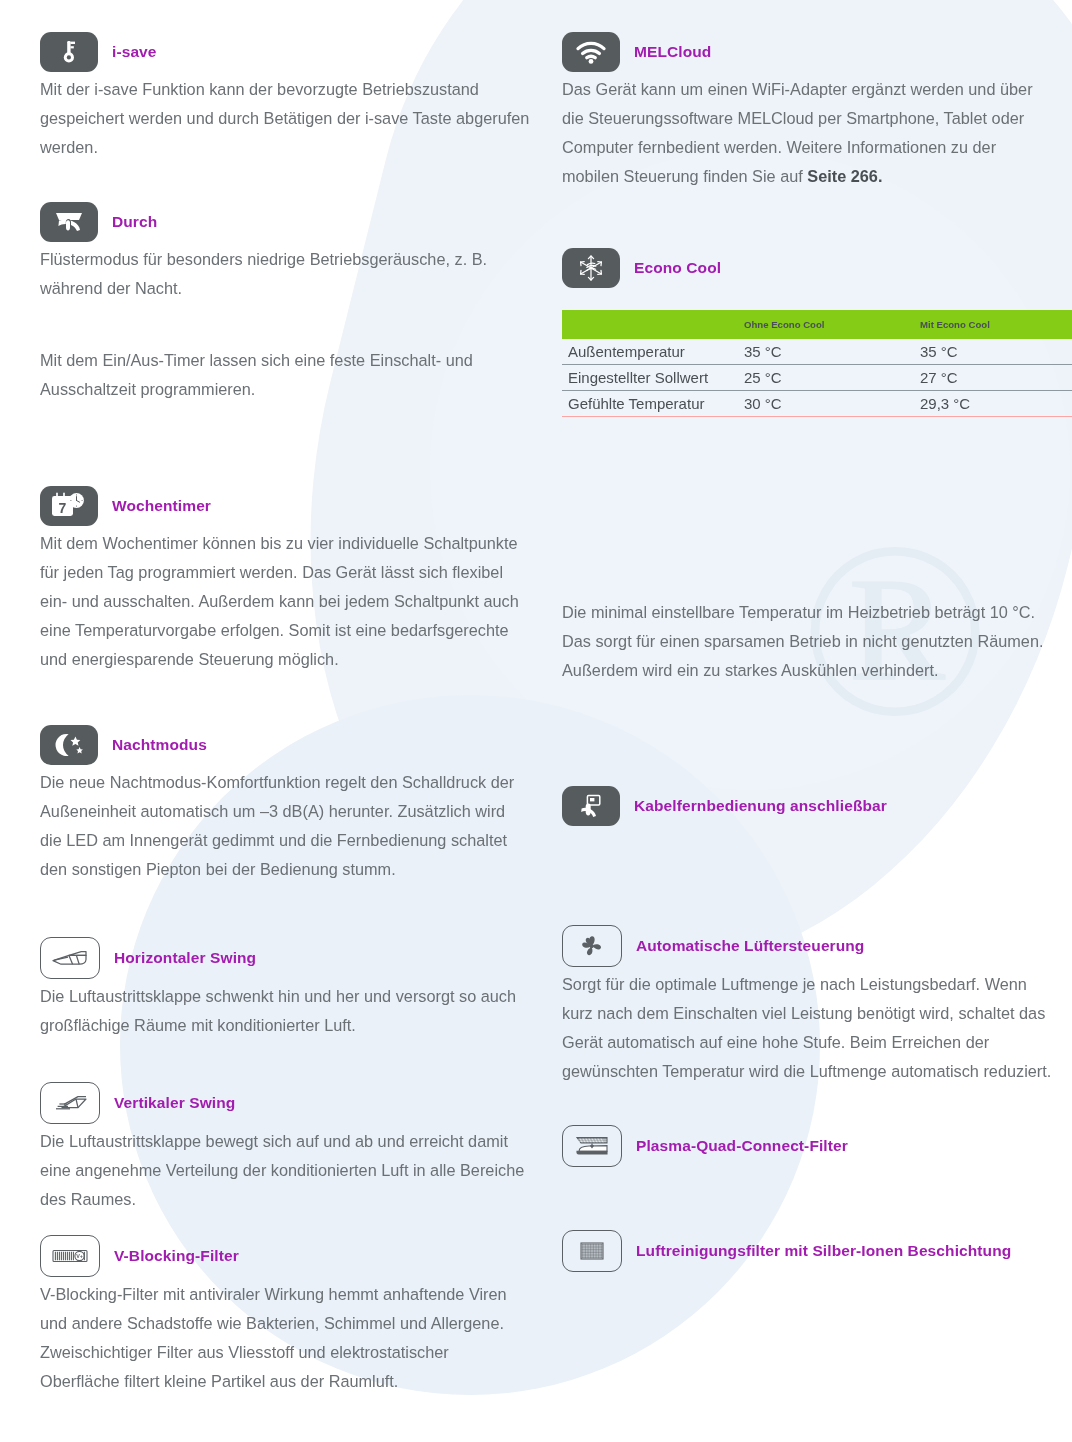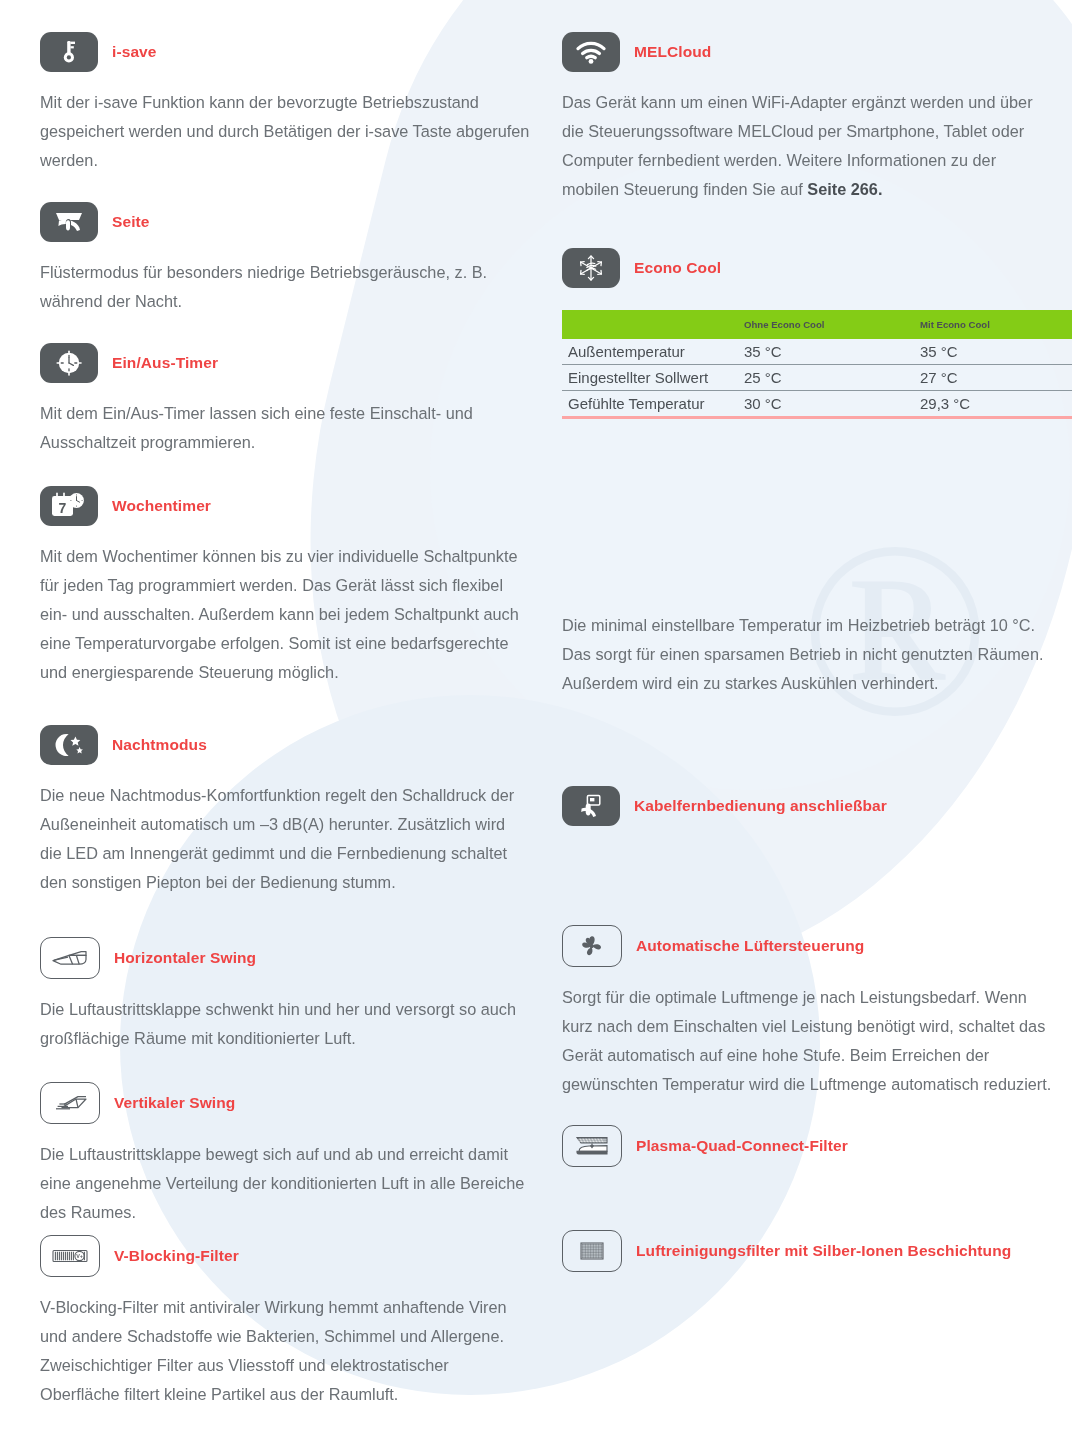--- a/index.html
+++ b/index.html
@@ -46,46 +46,46 @@
   .feat-head{display:flex;align-items:center;gap:14px;}
   .icon-box{
     width:58px;height:40px;border-radius:11px;
     display:flex;align-items:center;justify-content:center;
     flex:0 0 auto;
   }
   .icon-box.solid{background:#565b5e;}
   .icon-box.outline{background:transparent;border:1.6px solid #5b6065;}
   .icon-box svg{display:block;}
   .feat-title{
-    font-size:15.5px;font-weight:bold;color:#ef4444;letter-spacing:.1px;
+    font-size:15.5px;font-weight:bold;color:#a21caf;letter-spacing:.1px;
     white-space:nowrap;
   }
   .feat-body{
     font-size:16.3px;line-height:29px;color:#6b7075;
-    margin-top:16px;
+    margin-top:3px;
   }
   .feat-body b{color:#4a4f54;font-weight:bold;}
 
   
   .econo-table{
     margin-top:22px;width:492px;border-collapse:collapse;
     font-size:9.6px;color:#4a4f54;table-layout:fixed;
   }
   .econo-table th,.econo-table td{text-align:left;padding:4px 6px;}
   .econo-table thead th{
     background:#84cc16;font-weight:bold;font-size:9.6px;height:19px;
     padding-top:5px;padding-bottom:5px;
   }
   .econo-table thead th.c0{width:164px;}
   .econo-table thead th.c1{width:164px;}
   .econo-table thead th.c2{width:164px;}
   .econo-table tbody td{
     border-bottom:1px solid #8d989f;font-size:15px;height:16px;
   }
-  .econo-table tbody tr:last-child td{border-bottom:3px solid #fca5a5;}
+  .econo-table tbody tr:last-child td{border-bottom:1px solid #fca5a5;}
 </style>
 </head>
 <body>
 
 <div class="bg-layer">
   <div class="wm-band"></div>
   <div class="wm-circle-mid"></div>
   <div class="wm-circle-big"></div>
   <div class="wm-r">®</div>
 </div>
@@ -117,48 +117,26 @@
         <span class="icon-box solid">
           <svg width="34" height="28" viewBox="0 0 34 28">
               <g fill="#fff">
             <path d="M4 5 L30 5 L27 12 L7 12 Z"></path>
             <path d="M7 12.6 C12 11 18 11.6 22 14 C25.4 16 27.6 18.6 28 22 L25 23 C23.6 19.4 20 16.6 15 16 C11.6 15.6 8.6 16.6 6.4 18 Z"></path>
             <path d="M16.6 11 c1.6 0 2.4 1.4 2.4 3.2 v5.6 c0 2-1 3.4-2.6 3.4 -1.6 0-2.6-1.4-2.6-3.4 v-5.6 c0-1.8 1-3.2 2.8-3.2z" fill="#565b5e"></path>
             <path d="M16.2 12.2 c1.2 0 1.8 1 1.8 2.4 v5.2 c0 1.6-.8 2.6-2 2.6 -1.2 0-2-1-2-2.6 v-5.2 c0-1.4 .8-2.4 2.2-2.4z"></path>
           </g>
             </svg>
         </span>
-        <span class="feat-title">Seite</span>
+        <span class="feat-title">Durch</span>
       </div>
       <div class="feat-body">Flüstermodus für besonders niedrige Betriebsgeräusche, z. B. während der Nacht.</div>
     </div>
 
     <div class="feature" style="position:absolute;left:0;top:343px;width:490px;">
-      <div class="feat-head">
-        <span class="icon-box solid">
-          <svg width="32" height="32" viewBox="0 0 32 32">
-            <circle cx="16" cy="16" r="10.2" fill="#fff"></circle>
-            <g stroke="#565b5e" stroke-width="1.3" stroke-linecap="round">
-              <line x1="16" y1="8.4" x2="16" y2="10.4"></line>
-              <line x1="16" y1="21.8" x2="16" y2="23.8"></line>
-              <line x1="8.2" y1="16" x2="10.2" y2="16"></line>
-              <line x1="21.8" y1="16" x2="23.8" y2="16"></line>
-              <line x1="16" y1="16" x2="16" y2="10.8"></line>
-              <line x1="16" y1="16" x2="20.4" y2="18.4"></line>
-            </g>
-            <g stroke="#fff" stroke-width="1.6" stroke-linecap="round">
-              <line x1="16" y1="4.2" x2="16" y2="6.6"></line>
-              <line x1="16" y1="25.6" x2="16" y2="28"></line>
-              <line x1="4.2" y1="16" x2="6.6" y2="16"></line>
-              <line x1="25.6" y1="16" x2="28" y2="16"></line>
-            </g>
-          </svg>
-        </span>
-        <span class="feat-title">Ein/Aus-Timer</span>
-      </div>
       <div class="feat-body">Mit dem Ein/Aus-Timer lassen sich eine feste Einschalt- und Ausschaltzeit programmieren.</div>
     </div>
 
     <div class="feature" style="position:absolute;left:0;top:486px;width:490px;">
       <div class="feat-head">
         <span class="icon-box solid">
           <svg width="40" height="32" viewBox="0 0 40 32">
             <rect x="3" y="6" width="21" height="20" rx="2.4" fill="#fff"></rect>
             <g stroke="#fff" stroke-width="1.7" stroke-linecap="round">
               <line x1="8" y1="3.4" x2="8" y2="7"></line>

